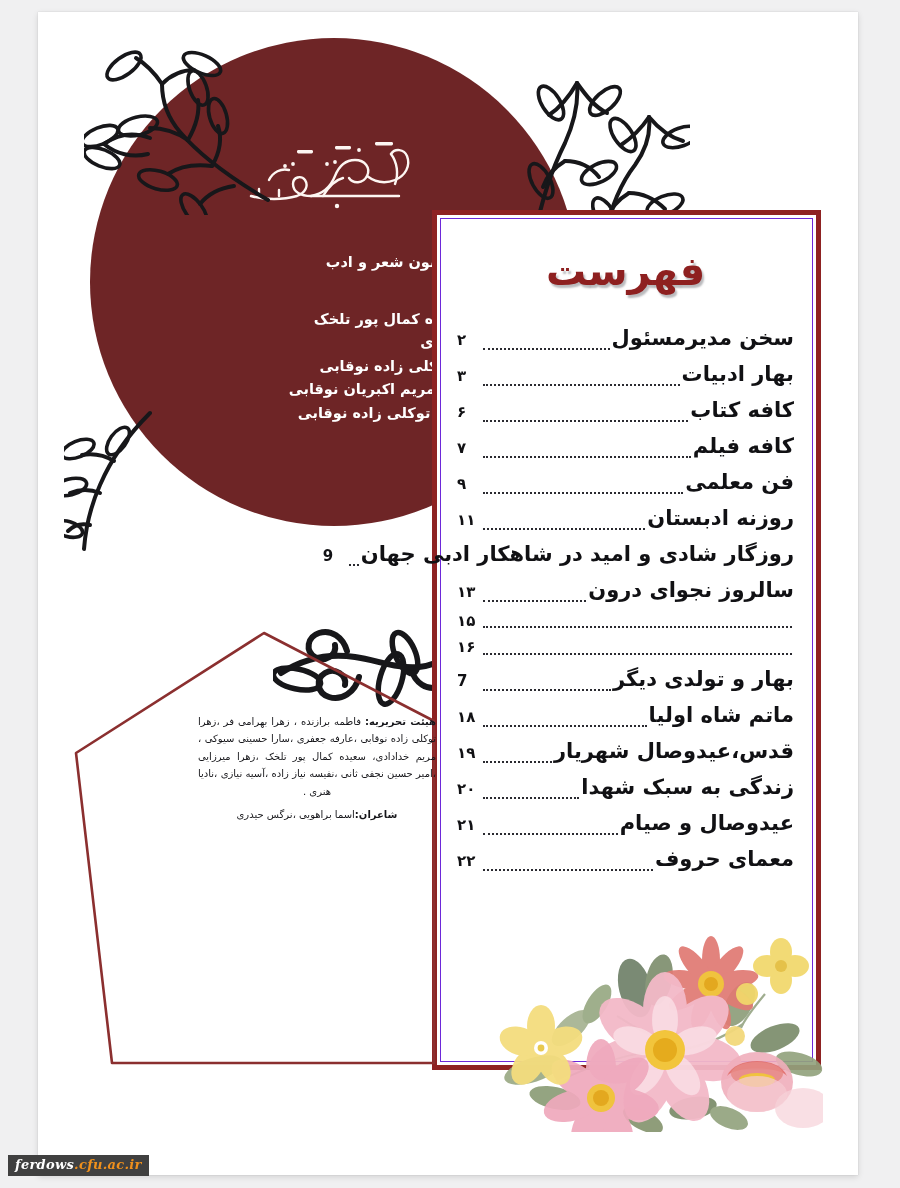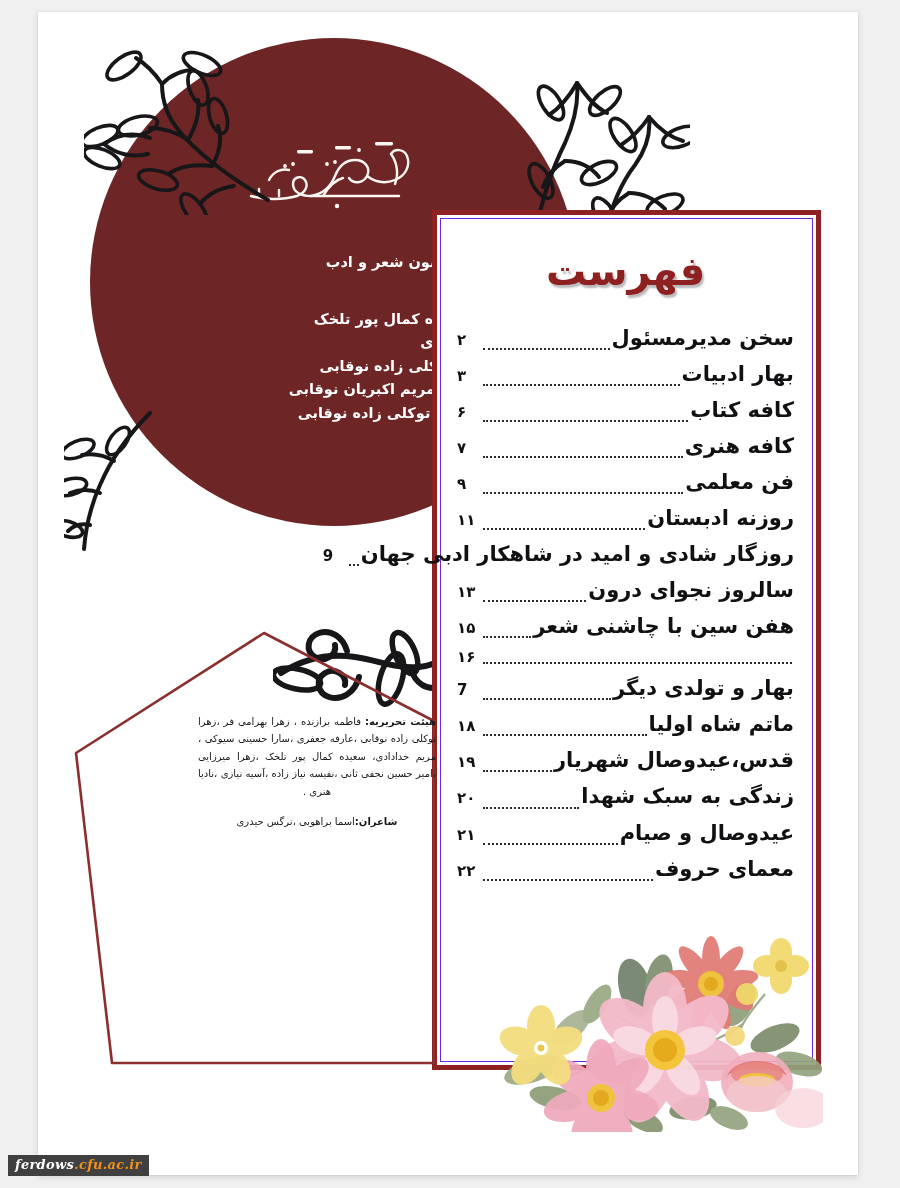--- a/index.html
+++ b/index.html
@@ -172,21 +172,21 @@
     top: 88px;
     width: 238px;
     direction: rtl;
     text-align: justify;
     text-align-last: center;
     color: #16161a;
     font-size: 10px;
     line-height: 1.74;
   }
   .board-text b { font-weight: 700; }
-  .board-poets { margin-top: 13px; }
+  .board-poets { margin-top: 6px; }
 
   
   .flowers {
     position: absolute;
     left: 455px;
     top: 920px;
     width: 330px;
     height: 200px;
   }
 
@@ -374,21 +374,21 @@
             <span class="toc-page">۳</span>
           </li>
 
           <li class="toc-row">
             <span class="toc-label">کافه کتاب</span>
             <span class="toc-dots"></span>
             <span class="toc-page">۶</span>
           </li>
 
           <li class="toc-row">
-            <span class="toc-label">کافه هنری</span>
+            <span class="toc-label">کافه فیلم</span>
             <span class="toc-dots"></span>
             <span class="toc-page">۷</span>
           </li>
 
           <li class="toc-row">
             <span class="toc-label">فن معلمی</span>
             <span class="toc-dots"></span>
             <span class="toc-page">۹</span>
           </li>
 
@@ -404,21 +404,20 @@
             <span class="toc-page">9</span>
           </li>
 
           <li class="toc-row">
             <span class="toc-label">سالروز نجوای درون</span>
             <span class="toc-dots"></span>
             <span class="toc-page">۱۳</span>
           </li>
 
           <li class="toc-row">
-            <span class="toc-label">هفن سین با چاشنی شعر</span>
             <span class="toc-dots"></span>
             <span class="toc-page">۱۵</span>
           </li>
 
           <li class="toc-row">
             <span class="toc-dots"></span>
             <span class="toc-page">۱۶</span>
           </li>
 
           <li class="toc-row">

